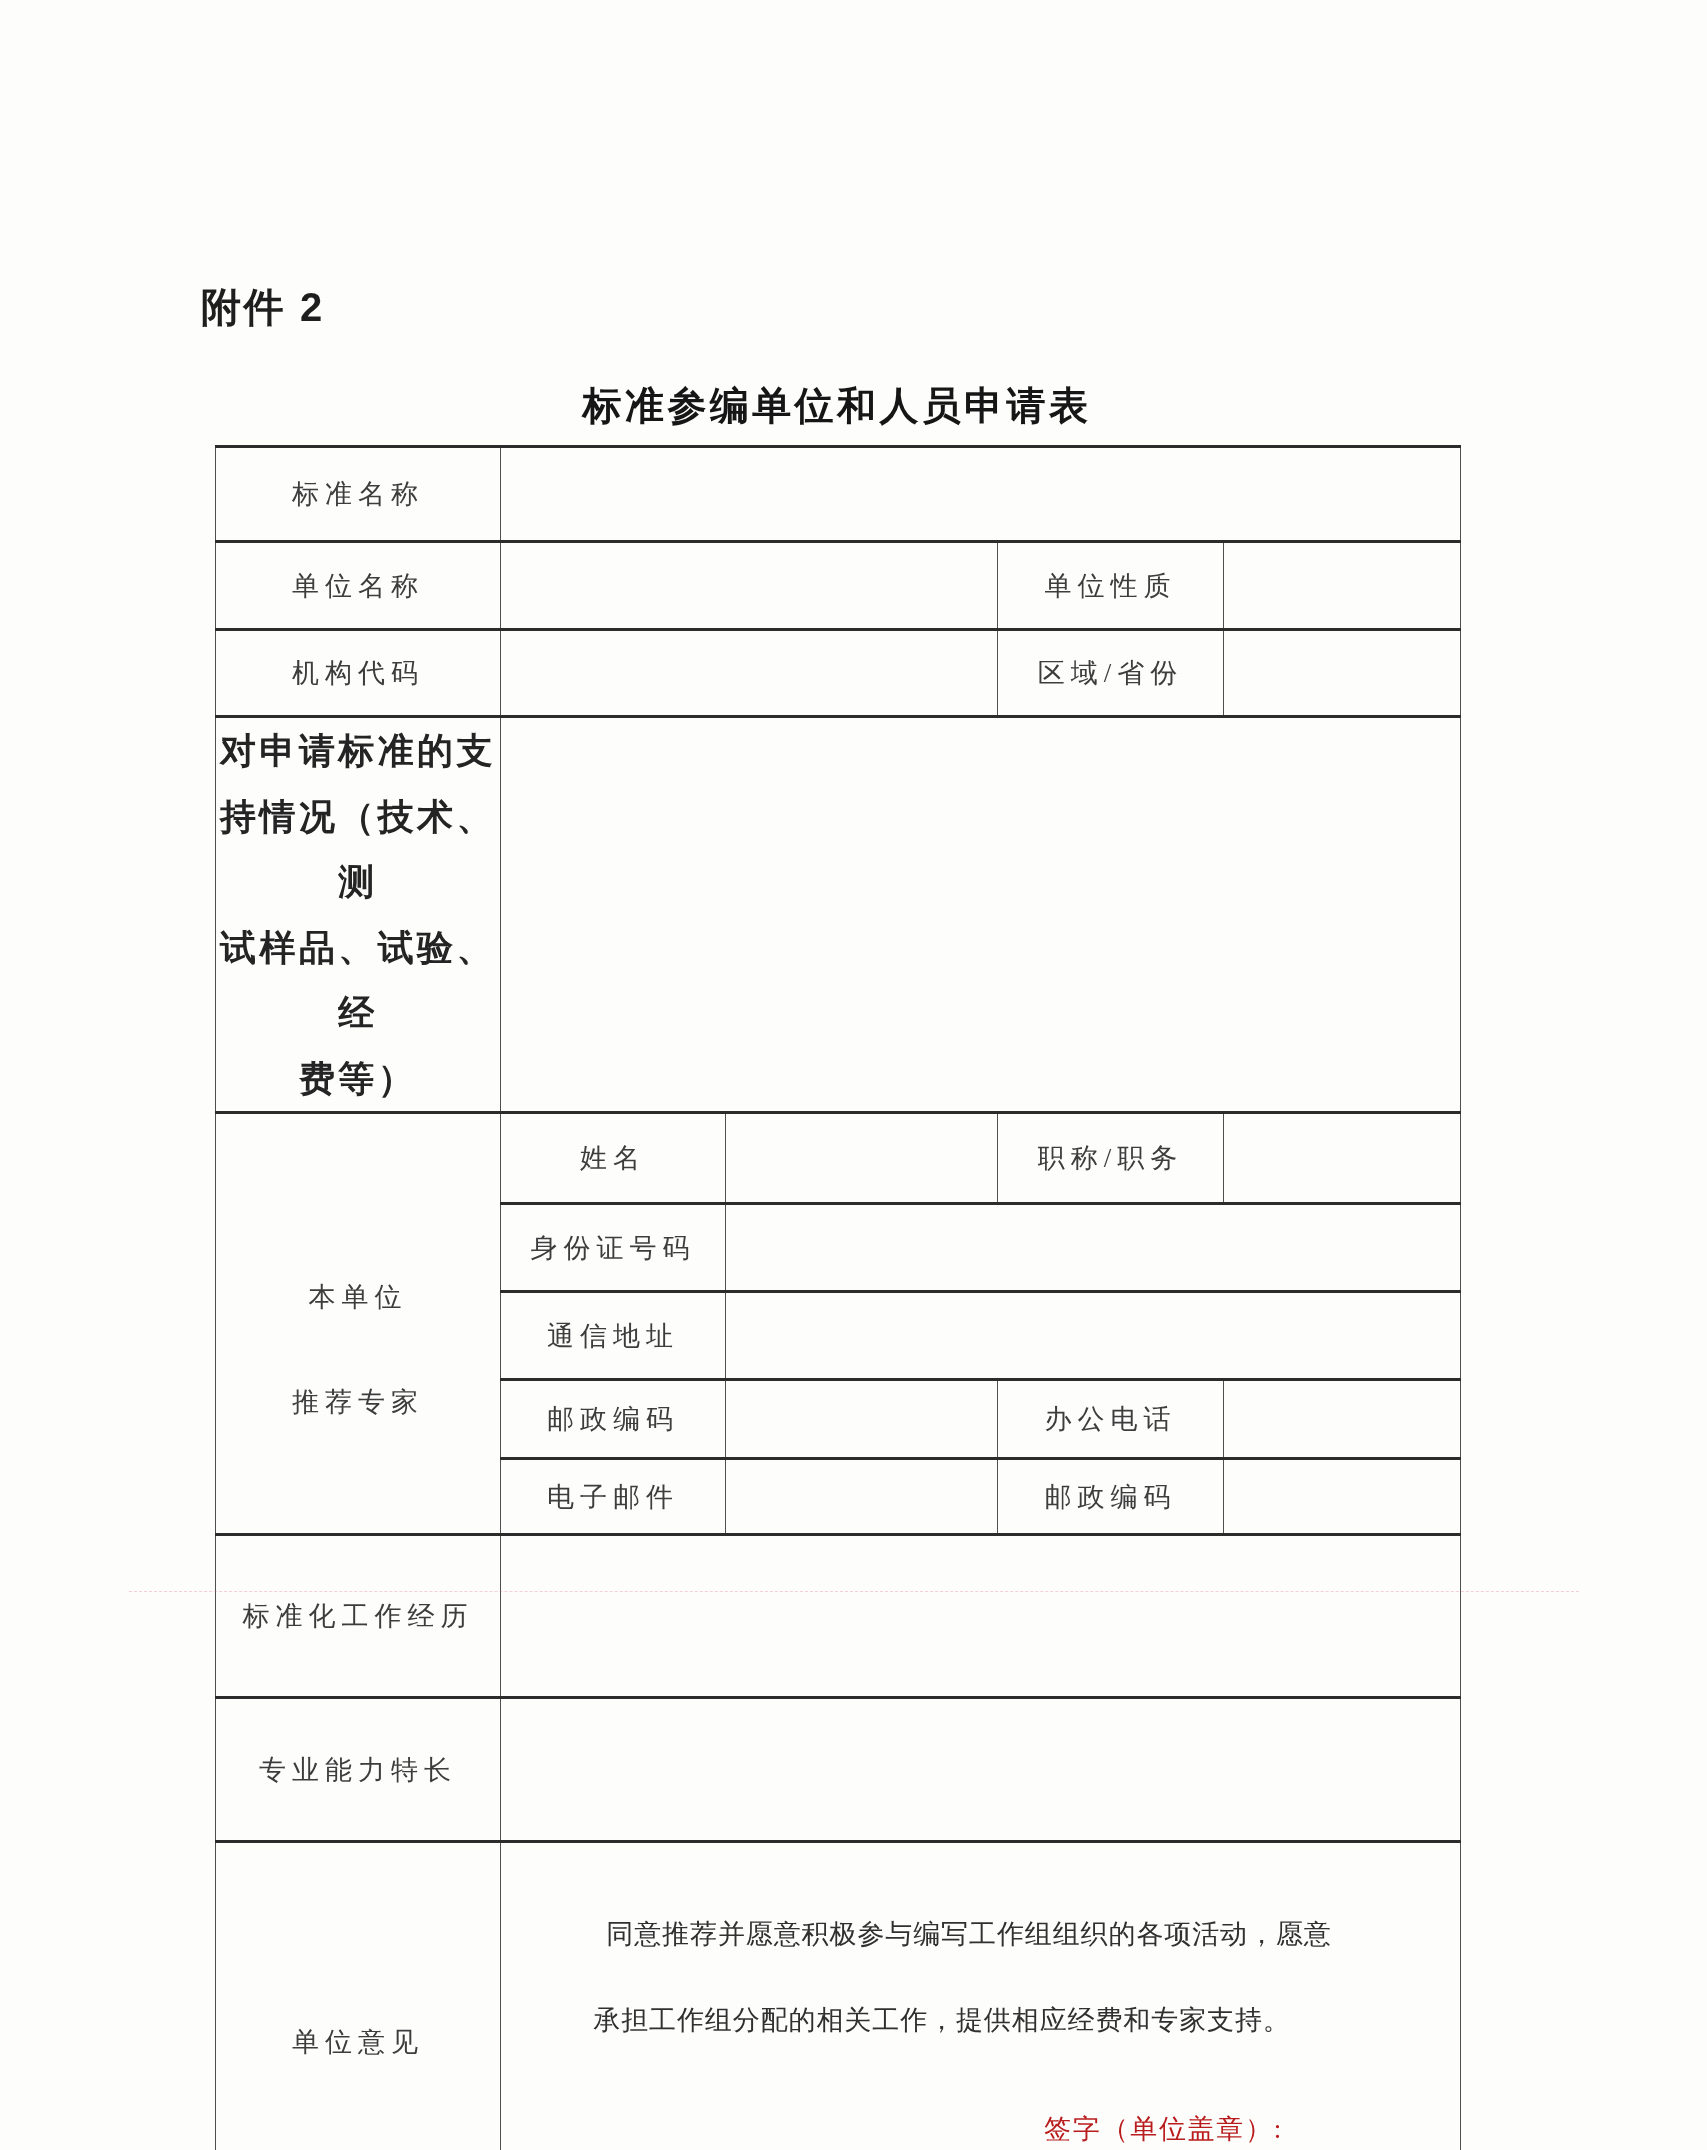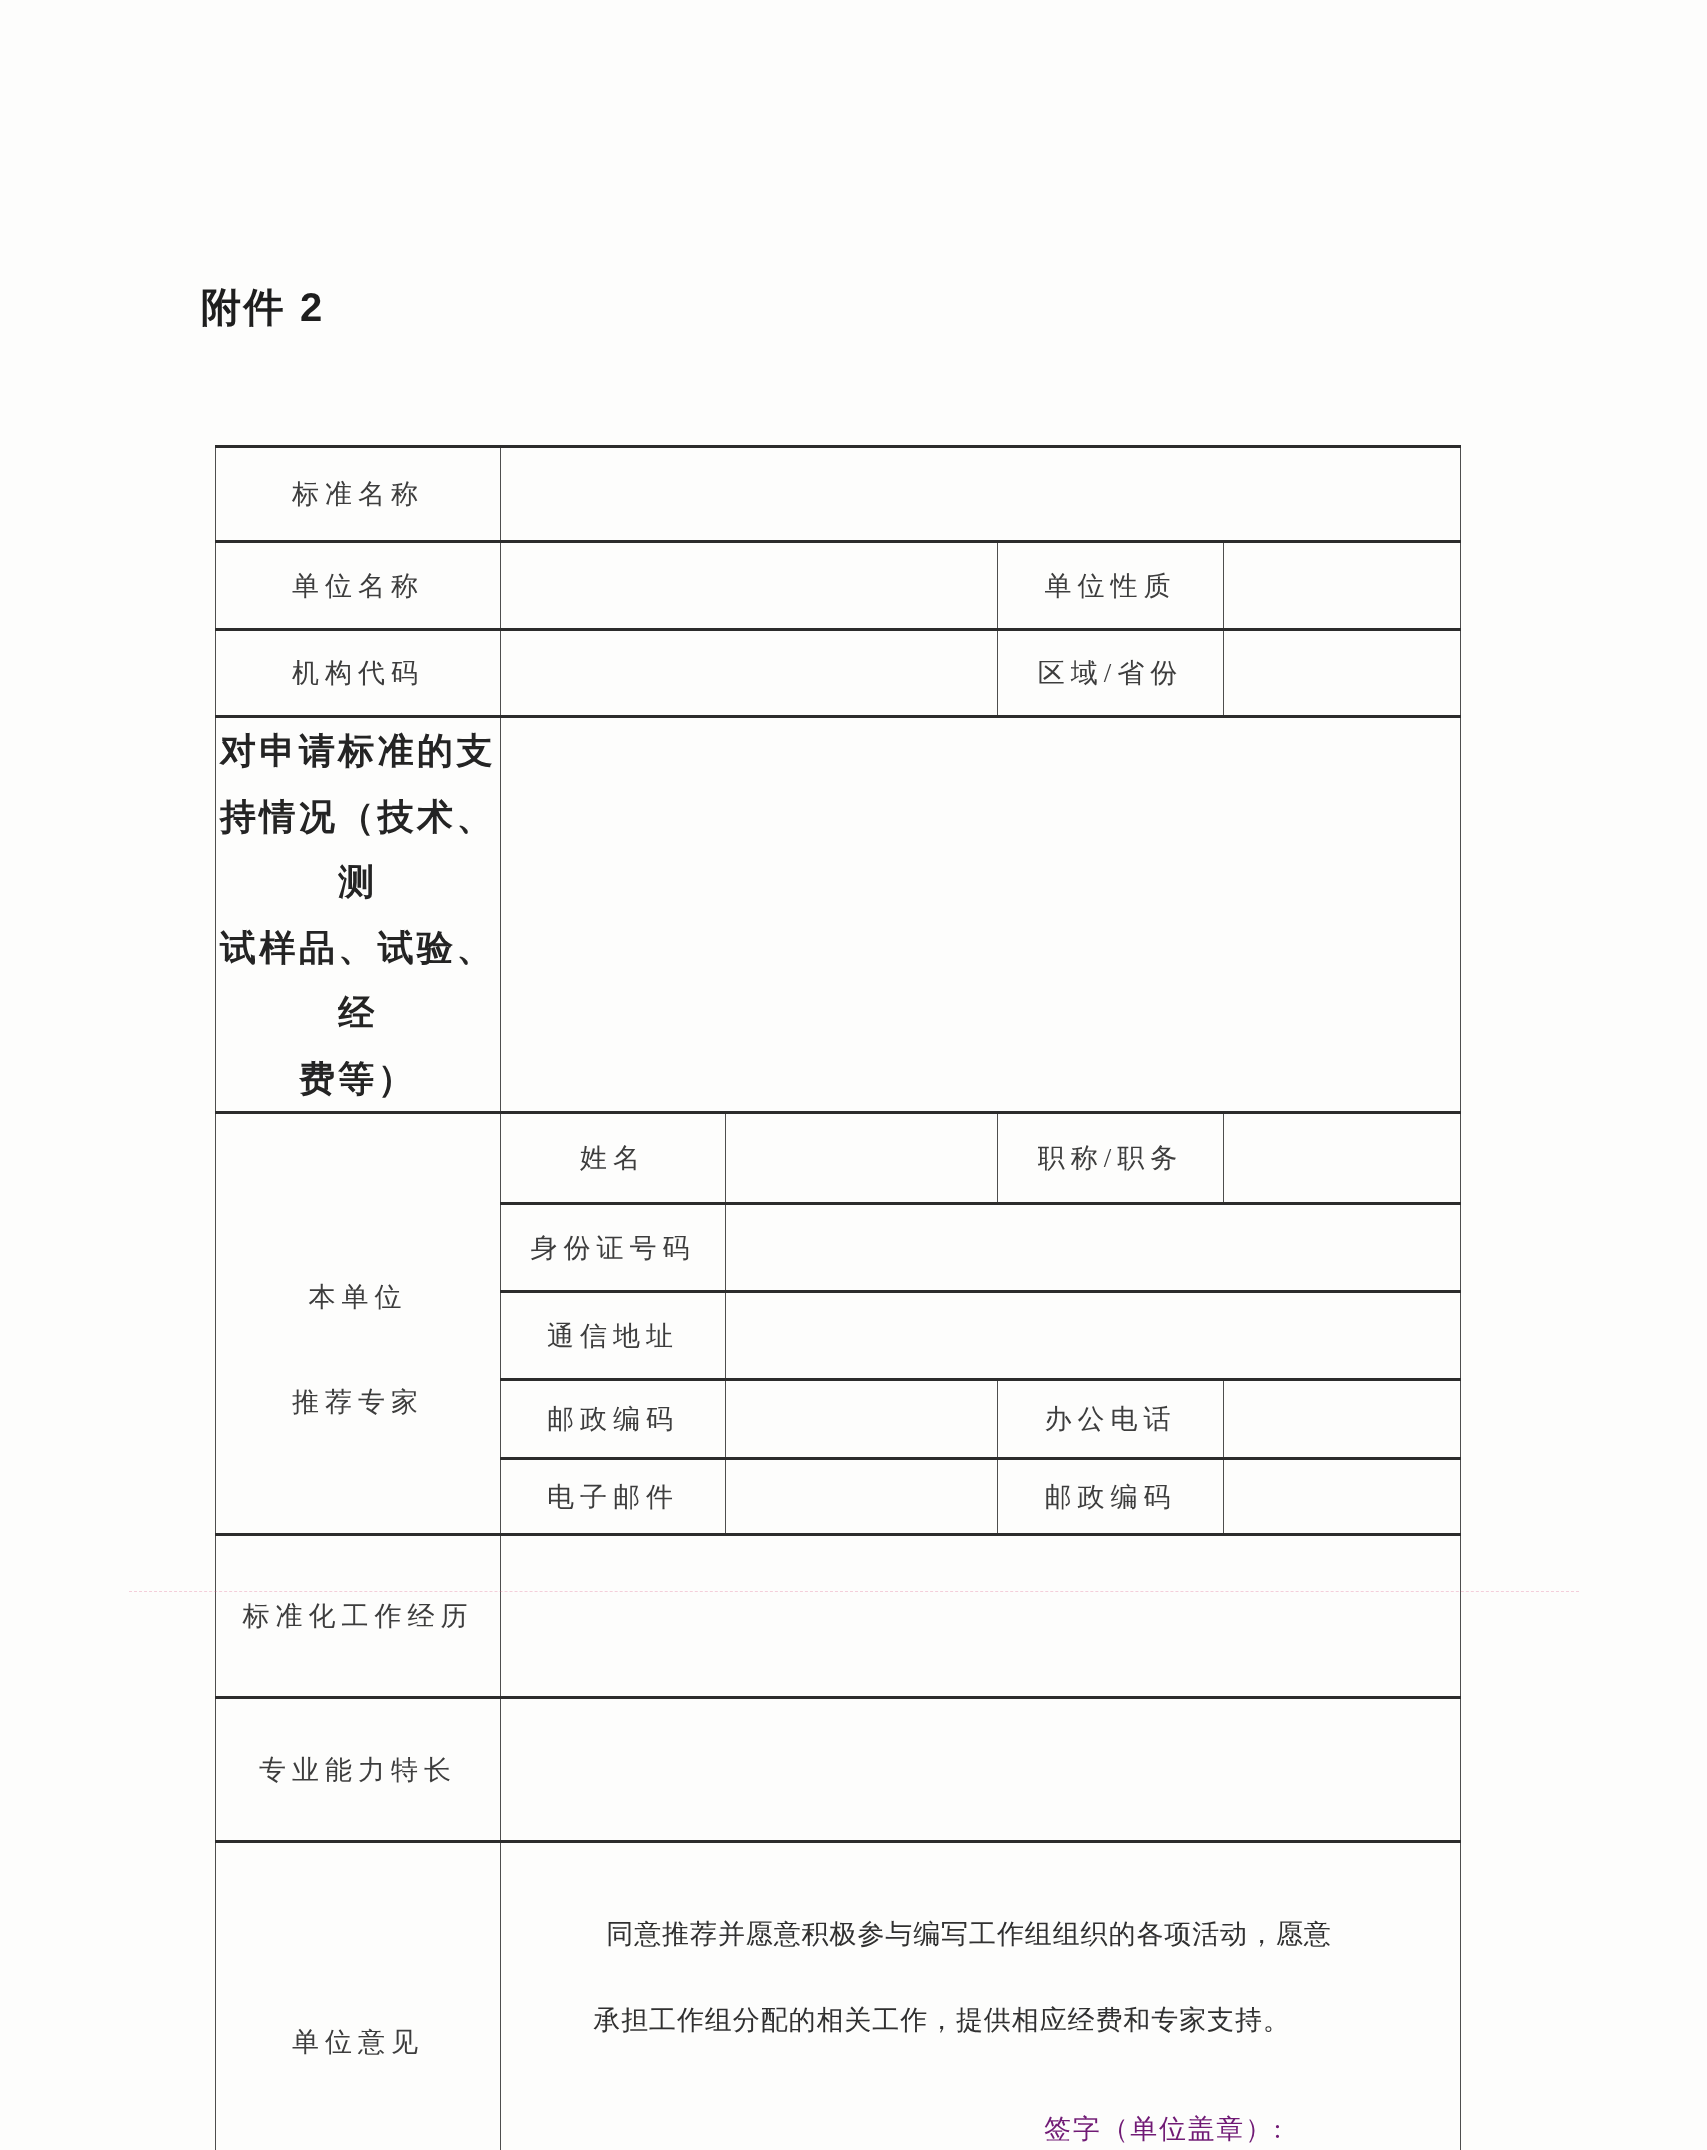--- a/index.html
+++ b/index.html
@@ -47,38 +47,39 @@
   .expert-wrap{margin-top:52px;}
   .expert-l1{margin-bottom:69px;}
   td.opinion-cell{vertical-align:top;text-align:left;}
   .opinion-statement{
     margin:34px 0 0 41px;width:800px;
     font-size:27px;line-height:3.2;letter-spacing:0.9px;
     text-indent:54px;color:#303030;text-align:center;
   }
   .opinion-sign{
     margin:48px 0 0 366px;
-    font-size:27px;color:#701a75;letter-spacing:1.7px;
+    font-size:27px;color:#b91c1c;letter-spacing:1.7px;
   }
   .opinion-date{
     margin:41px 0 0 488px;
     font-size:28px;color:#303030;letter-spacing:0.9px;
   }
   .artifact{
     position:absolute;left:129px;top:1591px;width:1450px;height:0;
     border-top:1.7px dashed rgba(224,100,140,0.30);
   }
 </style>
 </head>
 <body>
 
 <div class="page">
 
   <div class="attachment">附件 2</div>
 
+  <div class="title">标准参编单位和人员申请表</div>
 
   <table class="form">
     <colgroup>
       <col style="width:285px">
       <col style="width:225px">
       <col style="width:272px">
       <col style="width:226px">
       <col style="width:237px">
     </colgroup>
 

